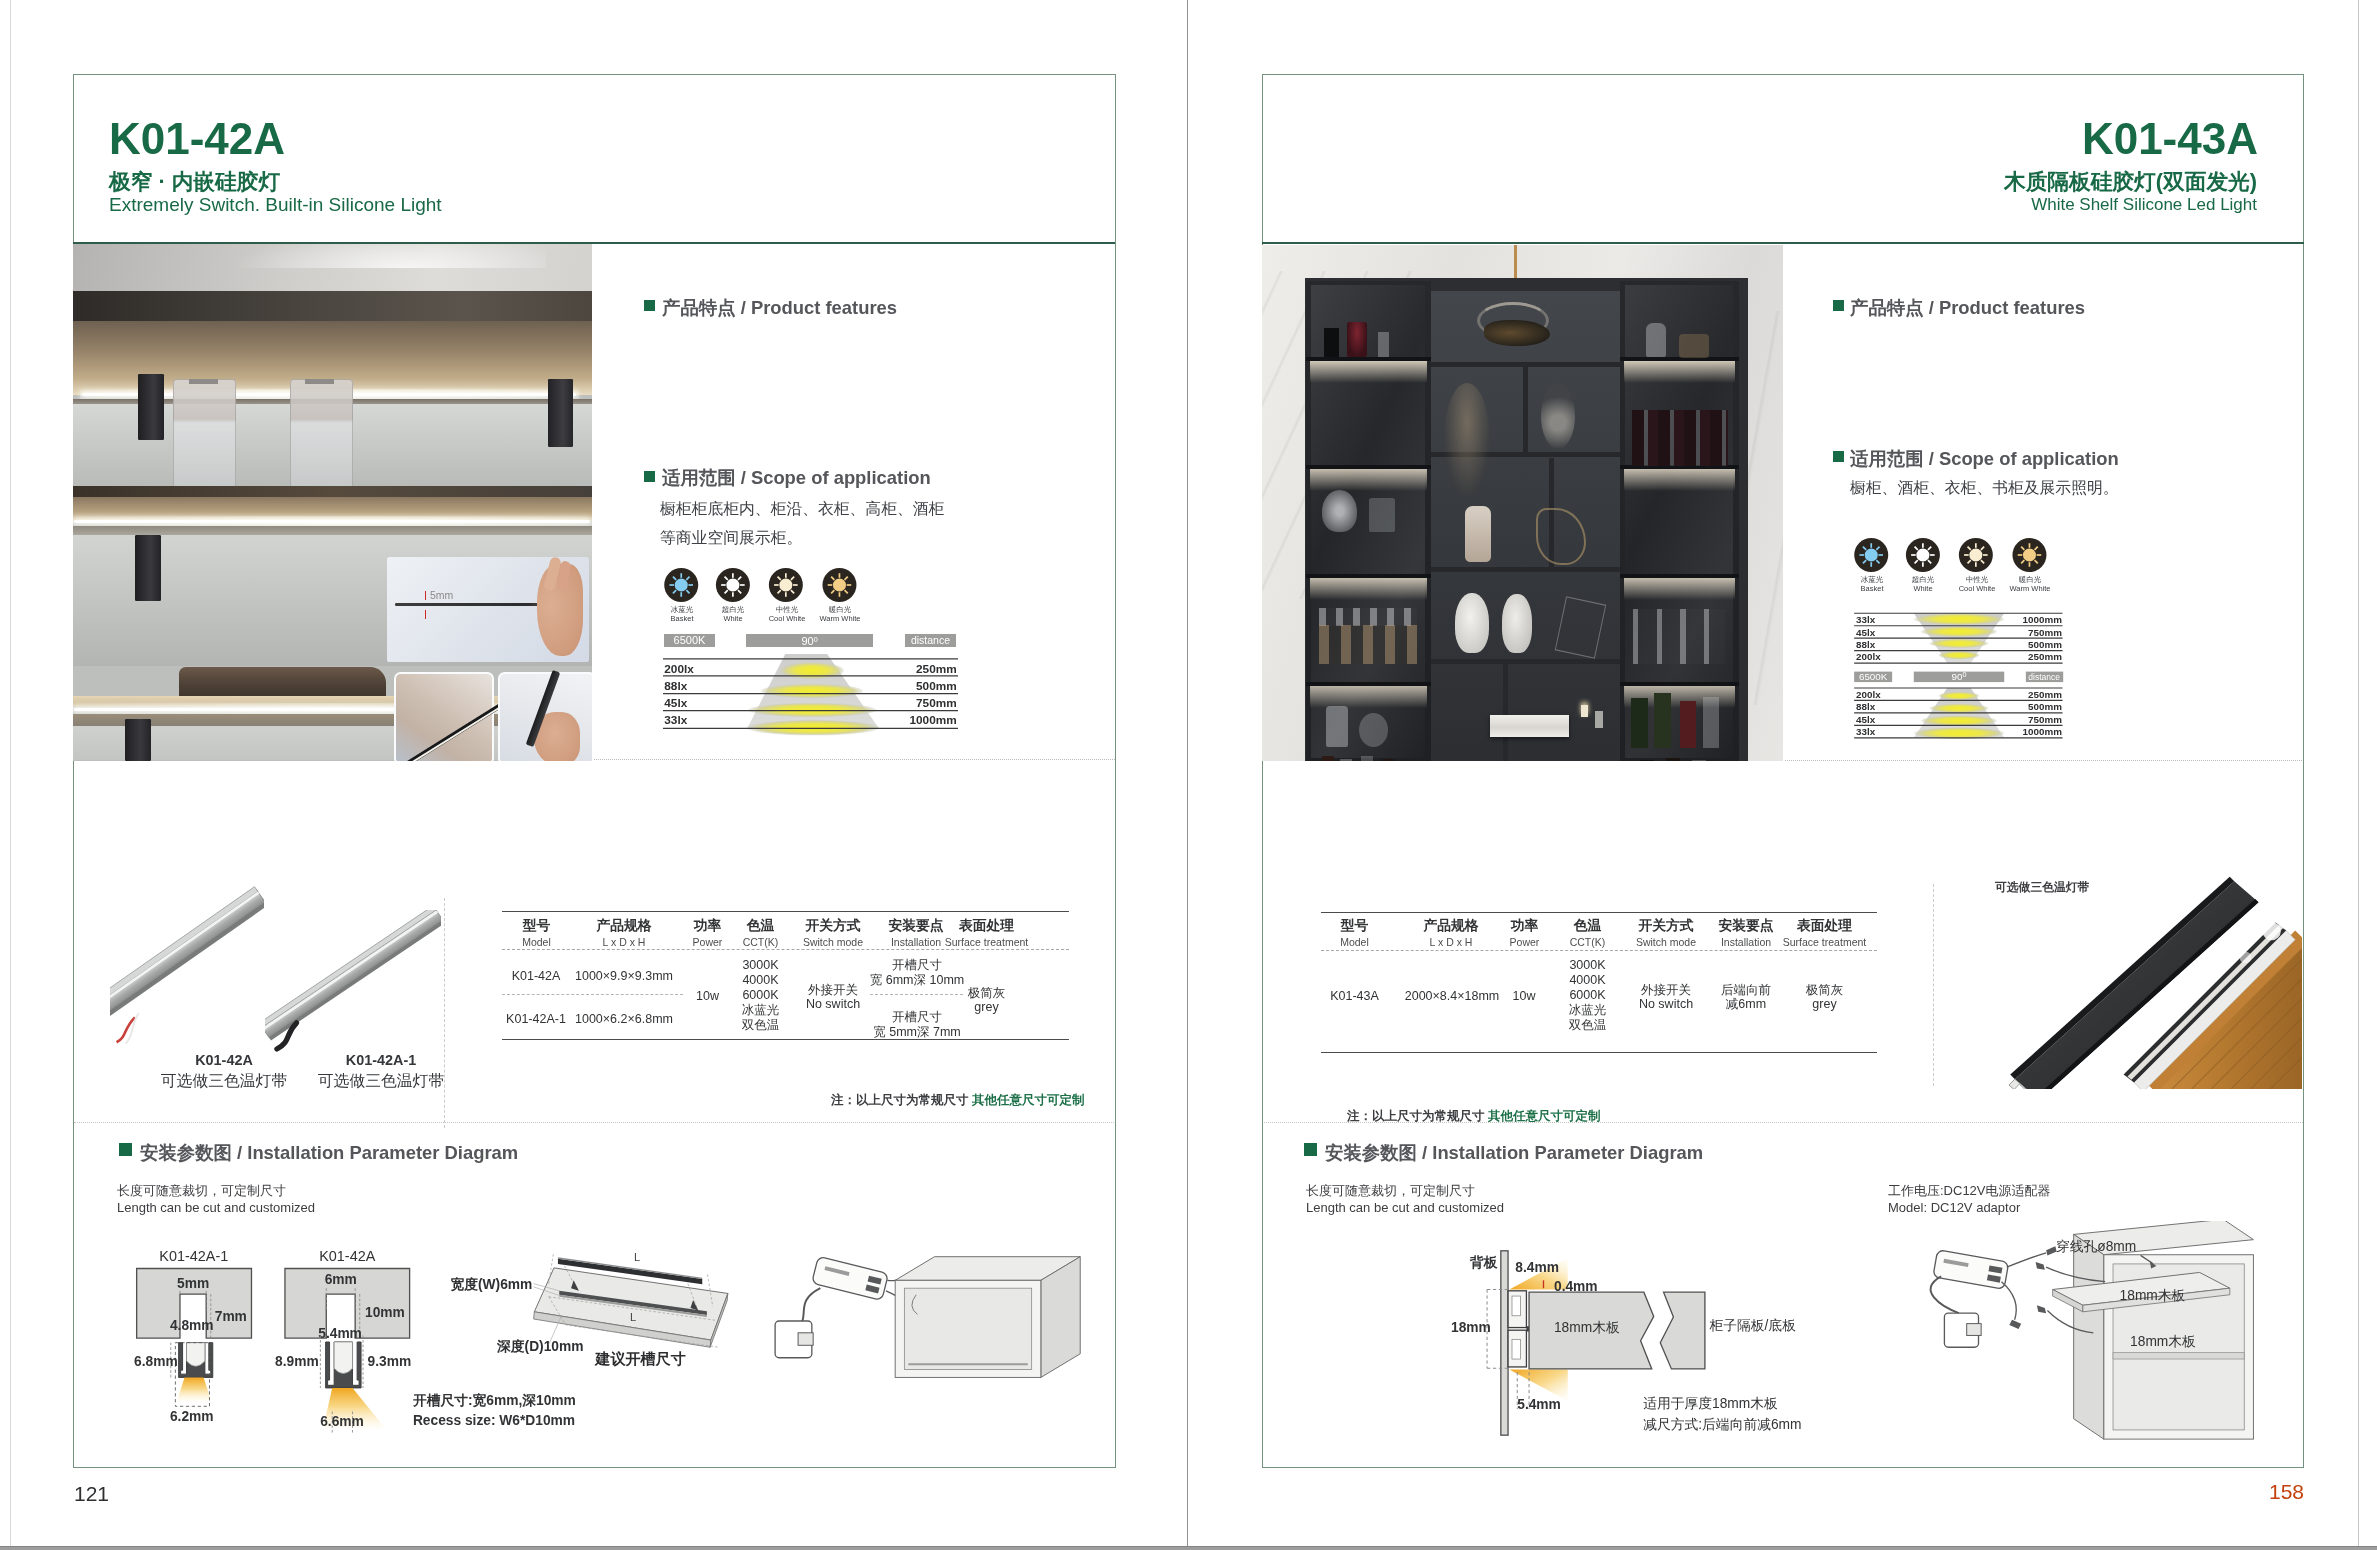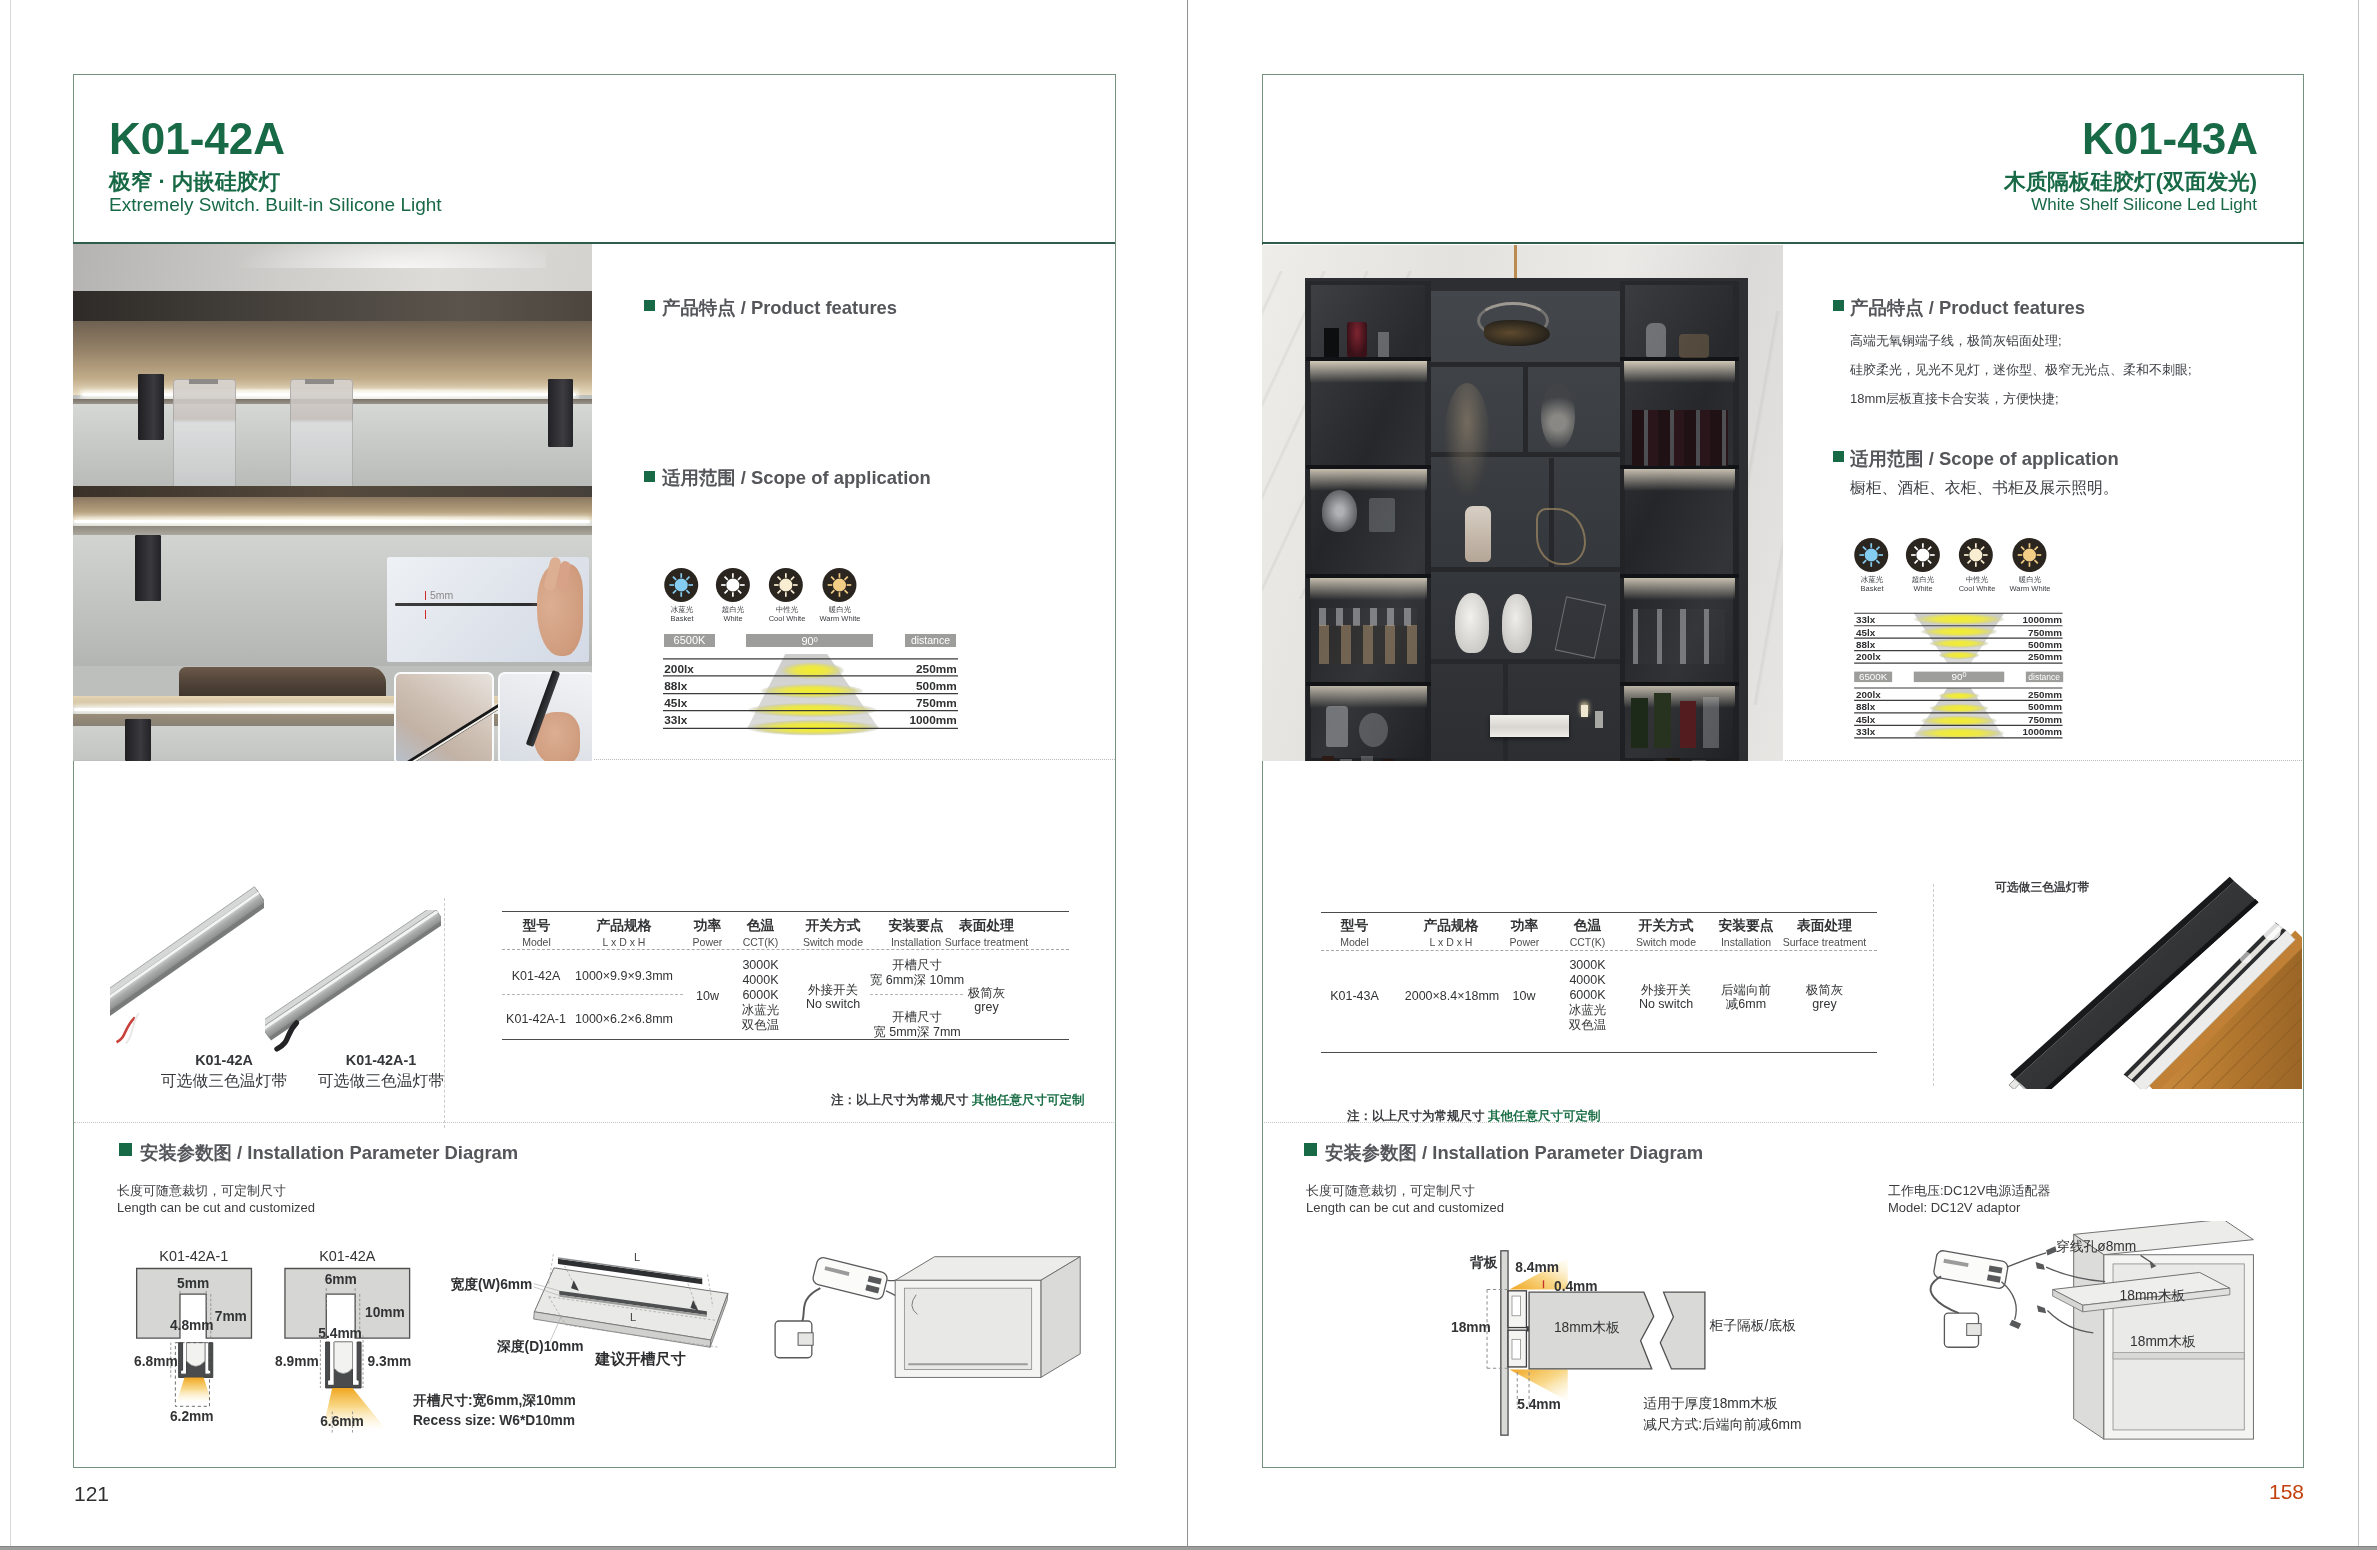--- a/index.html
+++ b/index.html
@@ -116,20 +116,21 @@
 
 <div class="abs" style="left:644px;top:300px;width:11px;height:11px;background:#186946;"></div>
 
 <div class="abs hd" style="left:662px;top:295px;font-size:18.4px;">产品特点 / Product features</div>
 
 
 <div class="abs" style="left:644px;top:471px;width:11px;height:11px;background:#186946;"></div>
 
 <div class="abs hd" style="left:662px;top:465px;font-size:18.4px;">适用范围 / Scope of application</div>
 
+<div class="abs body-t" style="left:660px;top:494px;font-size:15.8px;line-height:29px;white-space:nowrap;">橱柜柜底柜内、柜沿、衣柜、高柜、酒柜<br>等商业空间展示柜。</div>
 
 <svg class="abs" style="left:664px;top:568px;" width="194" height="34" viewBox="0 0 296 52">
   <g>
         <circle cx="26" cy="26" r="26" fill="#2b2520"></circle>
         <circle cx="26" cy="26" r="10" fill="#85cdf0"></circle>
   <g stroke="#85cdf0" stroke-width="2.6">
           <line x1="26" y1="8" x2="26" y2="15"></line>
           <line x1="26" y1="37" x2="26" y2="44"></line>
           <line x1="8" y1="26" x2="15" y2="26"></line>
           <line x1="37" y1="26" x2="44" y2="26"></line>
@@ -556,21 +557,20 @@
     <div class="abs" style="left:83px;top:416px;width:15.8px;height:51px;background:rgba(210,212,216,.3);"></div>
 
     <div class="abs" style="left:19.7px;top:479px;width:14.4px;height:37px;background:#14100d;"></div>
     <div class="abs" style="left:46px;top:477px;width:14.4px;height:39px;background:#1a1410;"></div>
     <div class="abs" style="left:72px;top:479px;width:14.4px;height:37px;background:rgba(200,202,206,.3);"></div>
   </div>
 </div>
 
 <div class="abs" style="left:1833px;top:300px;width:11px;height:11px;background:#186946;"></div>
 <div class="abs hd" style="left:1850px;top:295px;font-size:18.4px;">产品特点 / Product features</div>
-<div class="abs body-t" style="left:1850px;top:326px;font-size:13px;line-height:29px;white-space:nowrap;">高端无氧铜端子线，极简灰铝面处理;<br>硅胶柔光，见光不见灯，迷你型、极窄无光点、柔和不刺眼;<br>18mm层板直接卡合安装，方便快捷;</div>
 
 <div class="abs" style="left:1833px;top:451px;width:11px;height:11px;background:#186946;"></div>
 <div class="abs hd" style="left:1850px;top:446px;font-size:18.4px;">适用范围 / Scope of application</div>
 <div class="abs body-t" style="left:1850px;top:478px;font-size:15.8px;">橱柜、酒柜、衣柜、书柜及展示照明。</div>
 
 <svg class="abs" style="left:1854px;top:538px;" width="194" height="34" viewBox="0 0 296 52">
   <g>
         <circle cx="26" cy="26" r="26" fill="#2b2520"></circle>
         <circle cx="26" cy="26" r="10" fill="#85cdf0"></circle>
   <g stroke="#85cdf0" stroke-width="2.6">

